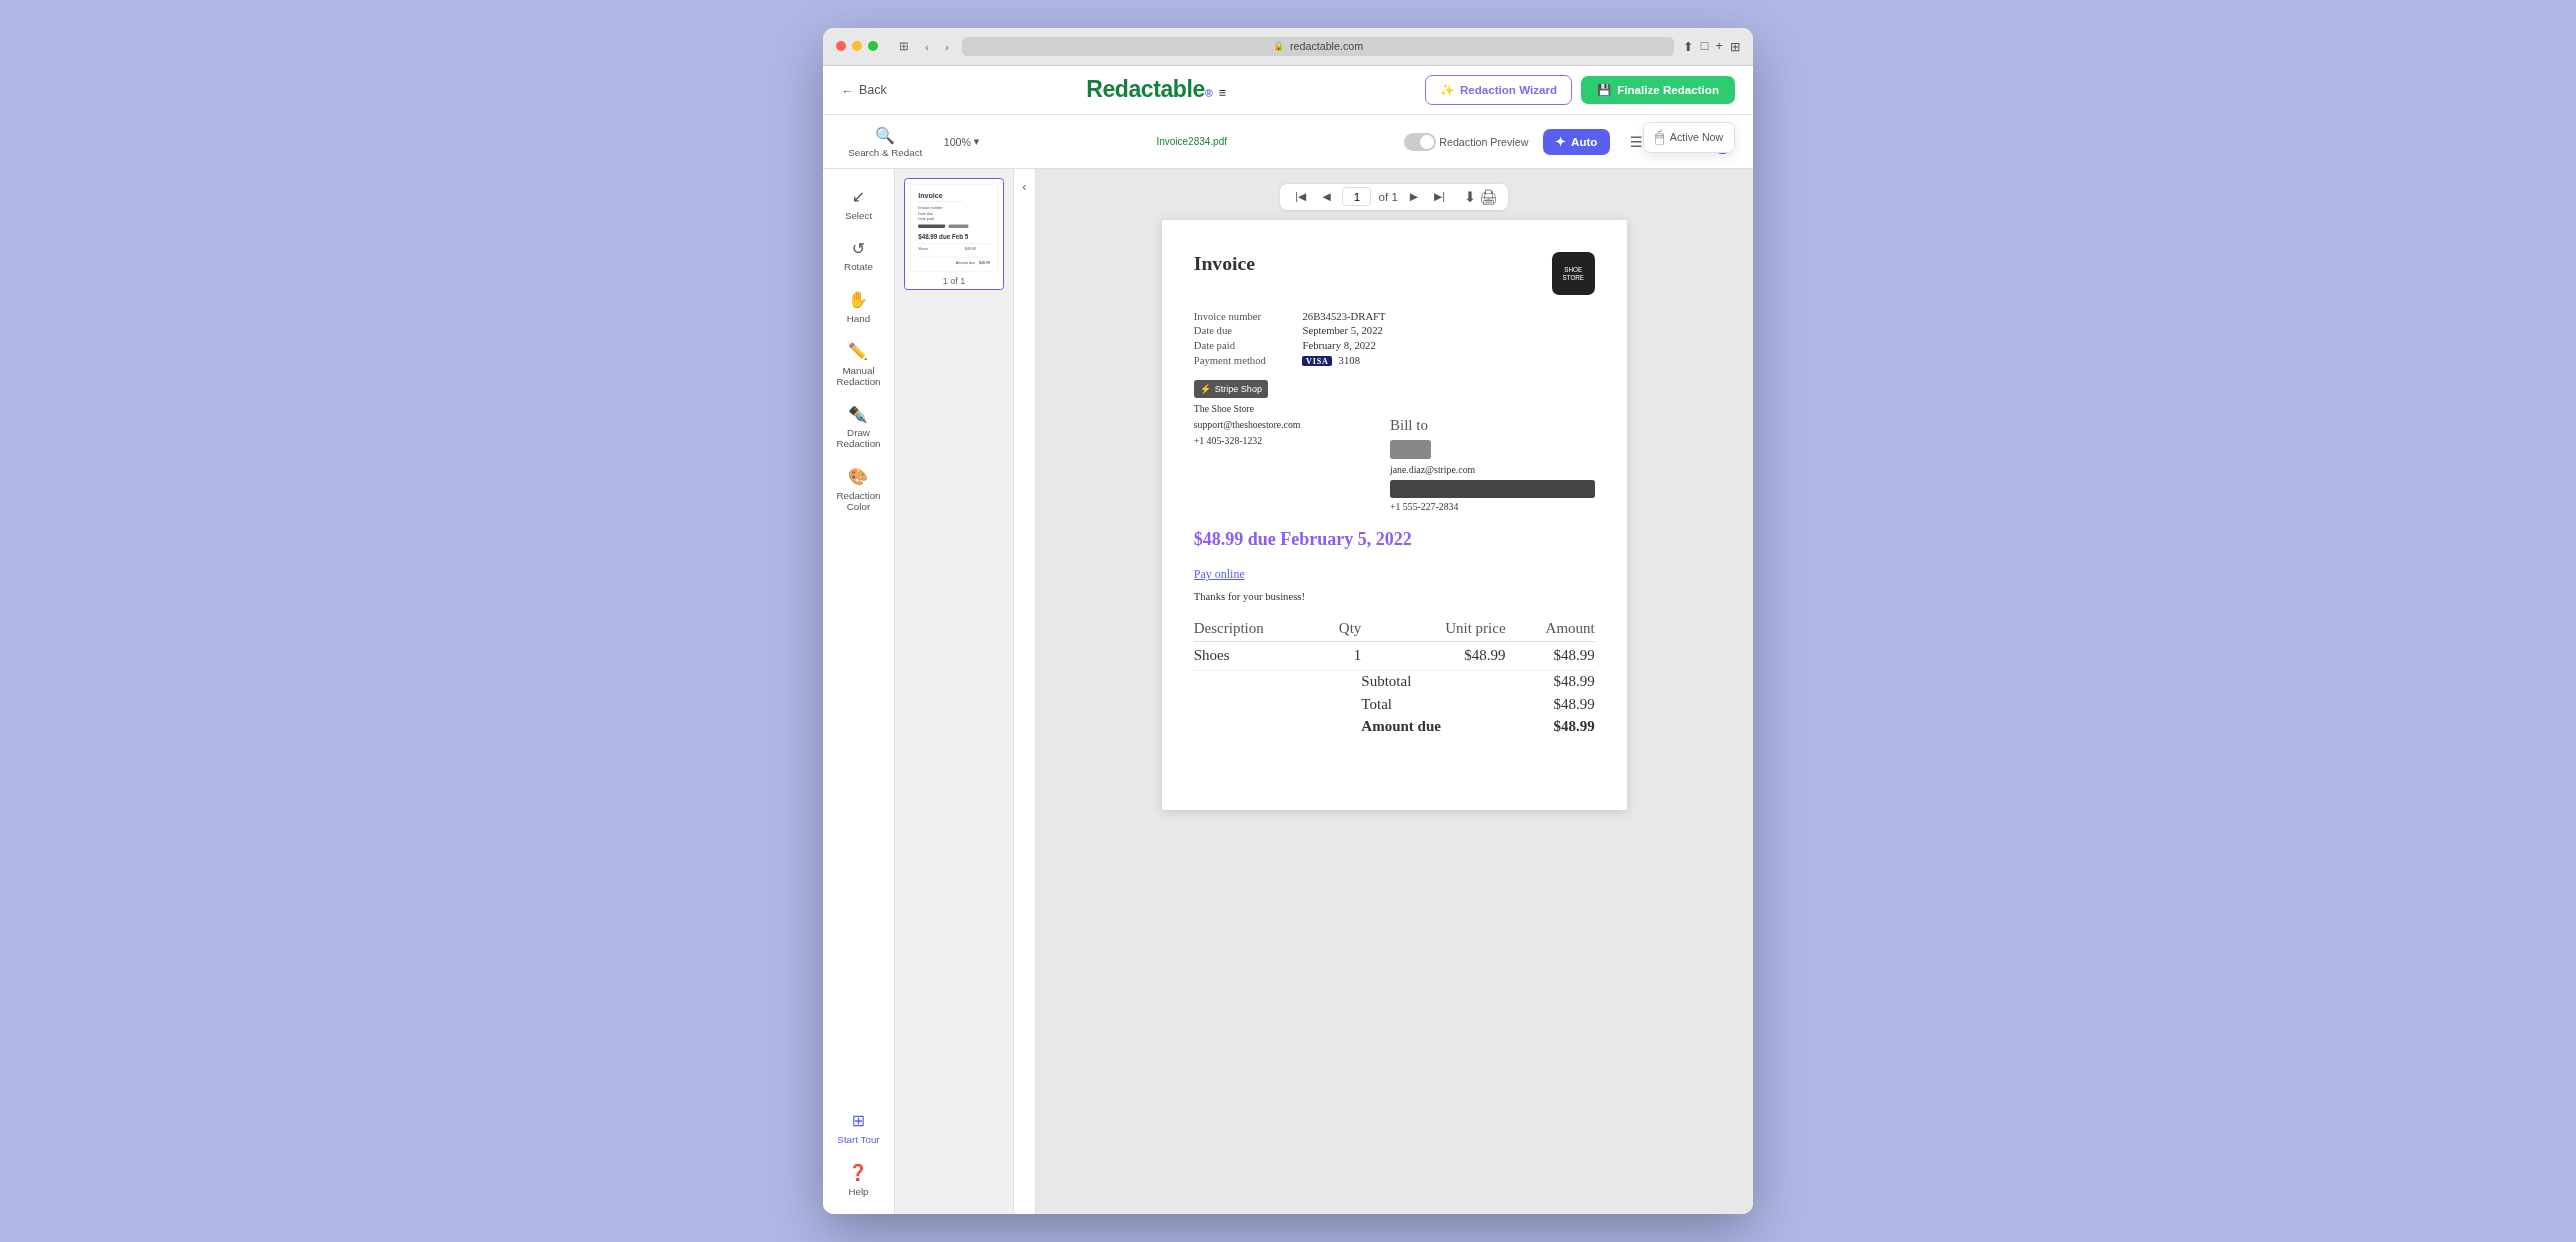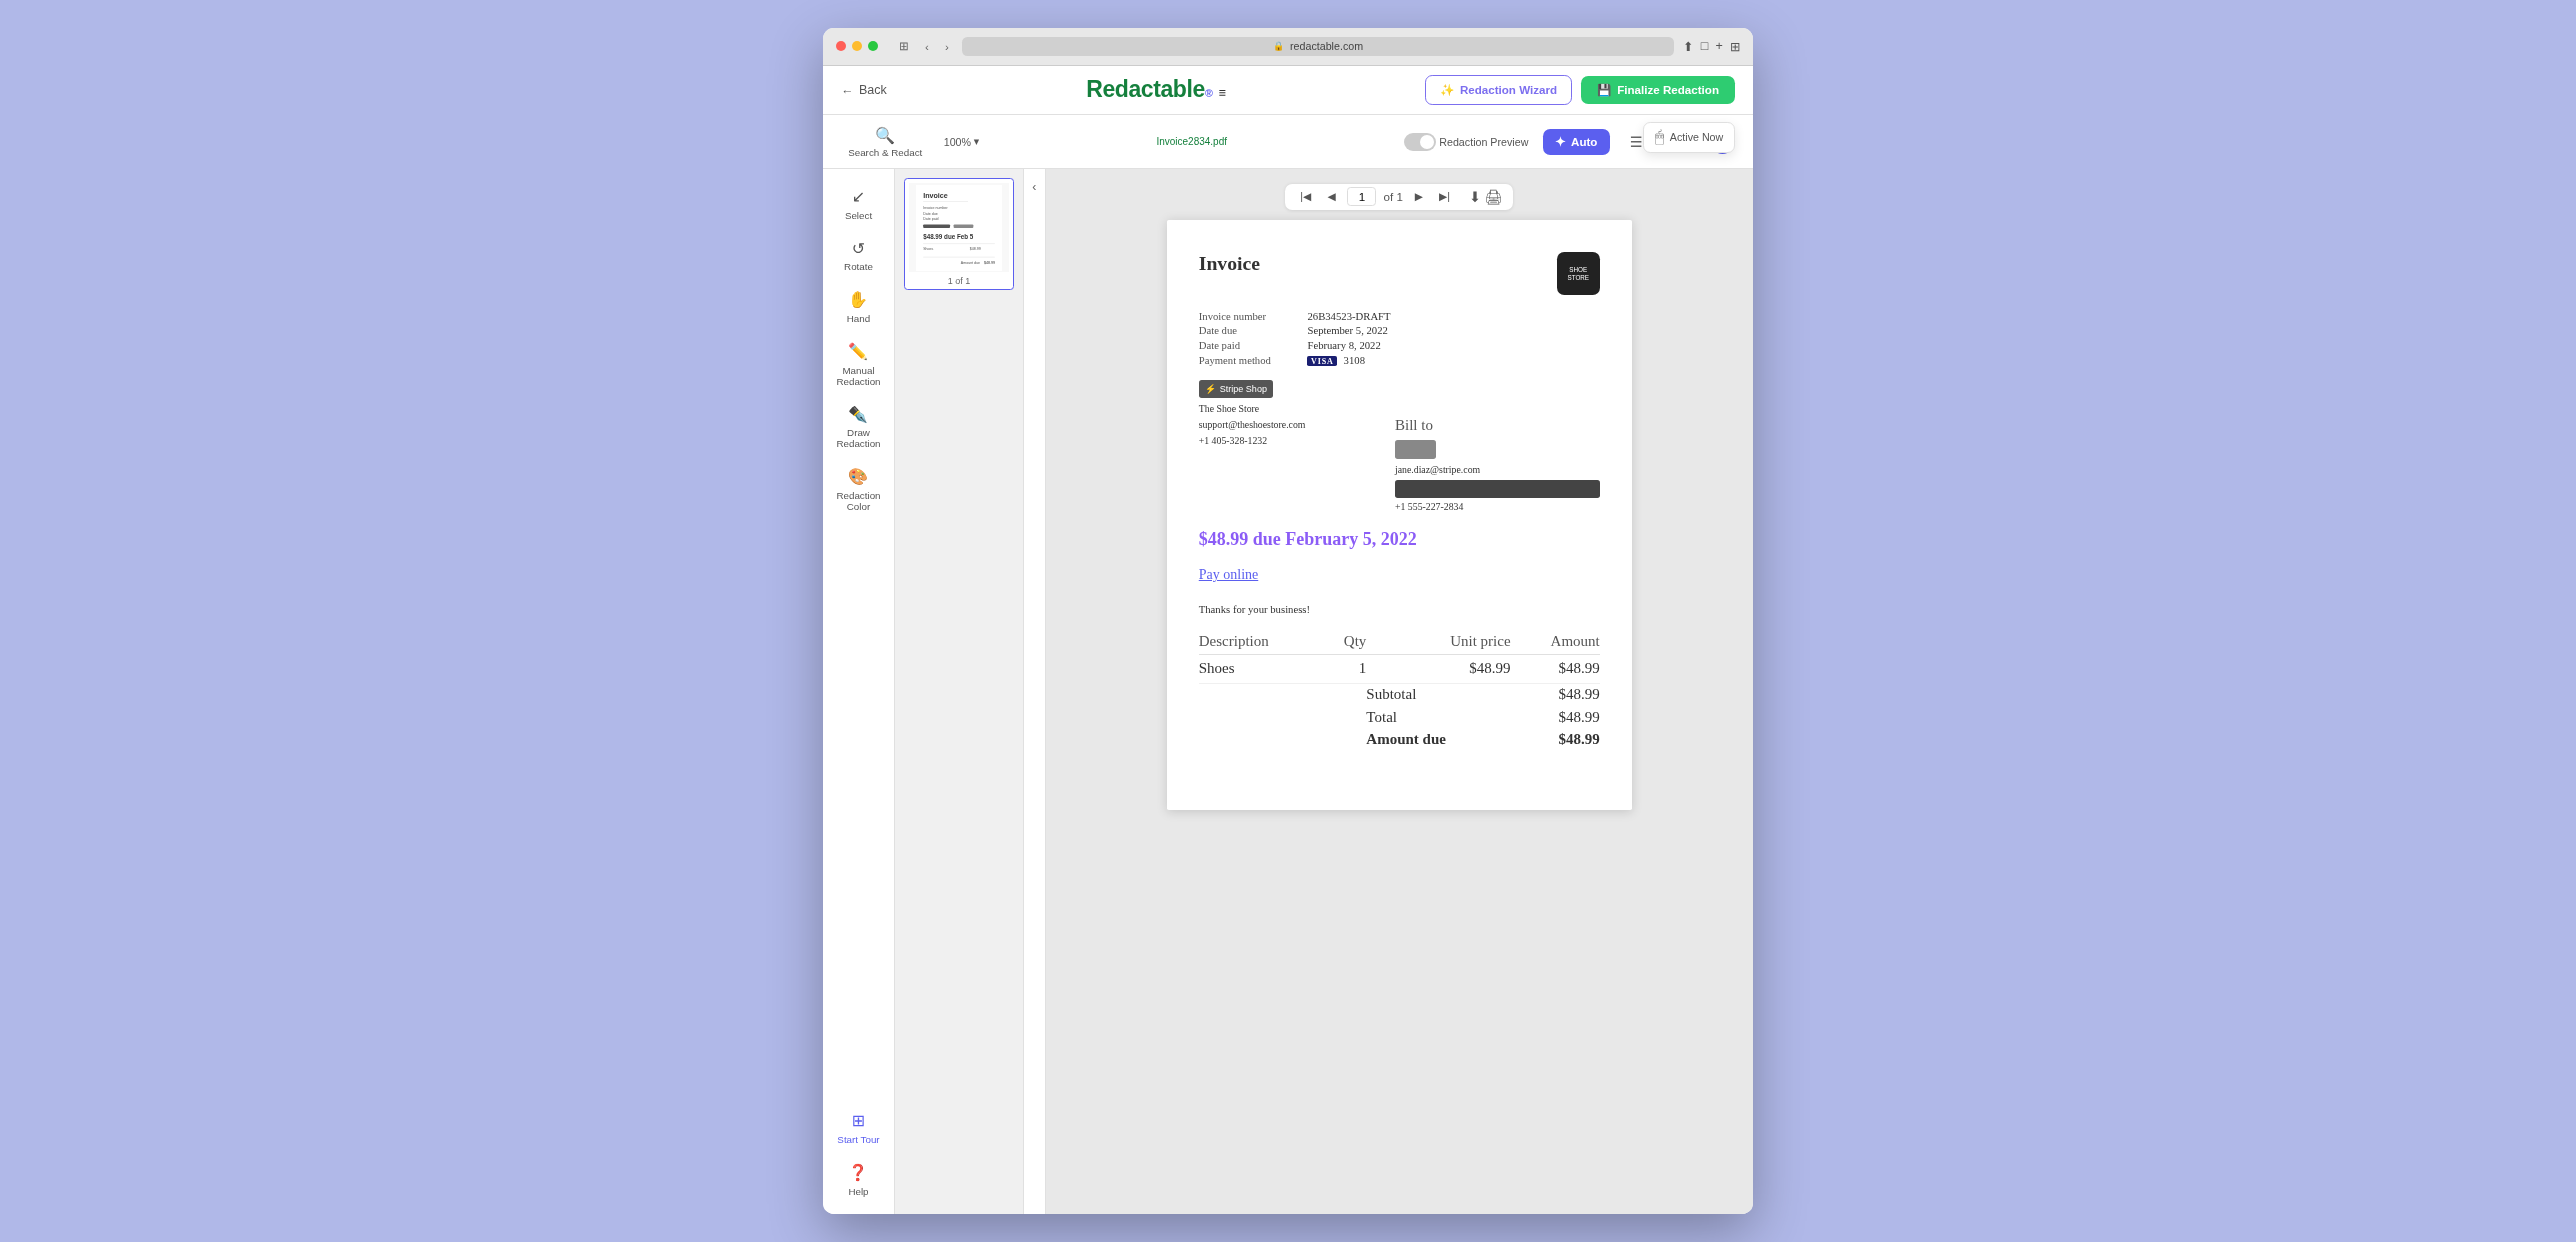--- a/index.html
+++ b/index.html
@@ -129,21 +129,21 @@
       display: flex; flex-direction: column; align-items: center; gap: 3.6px;
       padding: 7.2px 5.4px; border-radius: 7.2px; cursor: pointer; width: 61px;
       font-size: 9.8px; color: #555; text-align: center; background: none; border: none;
     }
     .sidebar-item .si-icon { font-size: 16px; }
     .sidebar-item.tour-item { color: #5b5fef; }
     .sidebar-spacer { flex: 1; }
 
     
     .thumbnail-panel {
-      width: 129px; background: #f0f0f0; border-right: 0.9px solid #e0e0e0;
+      width: 119px; background: #f0f0f0; border-right: 0.9px solid #e0e0e0;
       padding: 9px; flex-shrink: 0; display: flex; flex-direction: column; gap: 7.2px;
     }
     .thumbnail {
       background: white; border: 1.8px solid #5b5fef; border-radius: 3.6px;
       padding: 3.6px; cursor: pointer;
     }
     .thumbnail-img {
       width: 100%; height: 89px; background: #f8f8f8;
       display: flex; align-items: center; justify-content: center;
       font-size: 9px; color: #999; position: relative; overflow: hidden;
@@ -201,21 +201,21 @@
       border-radius: 2.7px; padding: 0.9px 5.4px; font-size: 10.7px; vertical-align: middle;
     }
     .redacted-gray { background: #888; }
 
     .addresses { display: flex; gap: 18px; margin-bottom: 14.3px; }
     .from-addr { flex: 1; font-size: 9.8px; color: #333; line-height: 1.6; }
     .to-addr { flex: 1; font-size: 9.8px; color: #333; line-height: 1.6; }
     .addr-label { font-size: 15px; color: #555; margin-bottom: 3.6px; margin-top: 33px; }
 
     .amount-due { font-size: 18px; font-weight: 700; color: #8b5cf6; margin-bottom: 17px; }
-    .pay-online { color: #5b5fef; font-size: 14px; text-decoration: underline; cursor: pointer; margin-bottom: 20px; }
+    .pay-online { color: #5b5fef; font-size: 12px; text-decoration: underline; cursor: pointer; margin-bottom: 8px; }
     .thank-you { font-size: 10.7px; color: #333; margin-bottom: 14.3px; }
 
     .invoice-table { width: 100%; border-collapse: collapse; font-size: 15px; }
     .invoice-table th { color: #555; text-align: left; padding: 3.6px 0; border-bottom: 0.9px solid #e0e0e0; font-weight: 500; }
     .invoice-table th.right, .invoice-table td.right { text-align: right; }
     .invoice-table td { padding: 5.4px 0; color: #333; border-bottom: 0.9px solid #f0f0f0; }
     .totals-row td { border-bottom: none; color: #333; padding: 2.7px 0; }
     .totals-row.amount-due-row td { font-weight: 700; }
 
     .stripe-shop-tag {

